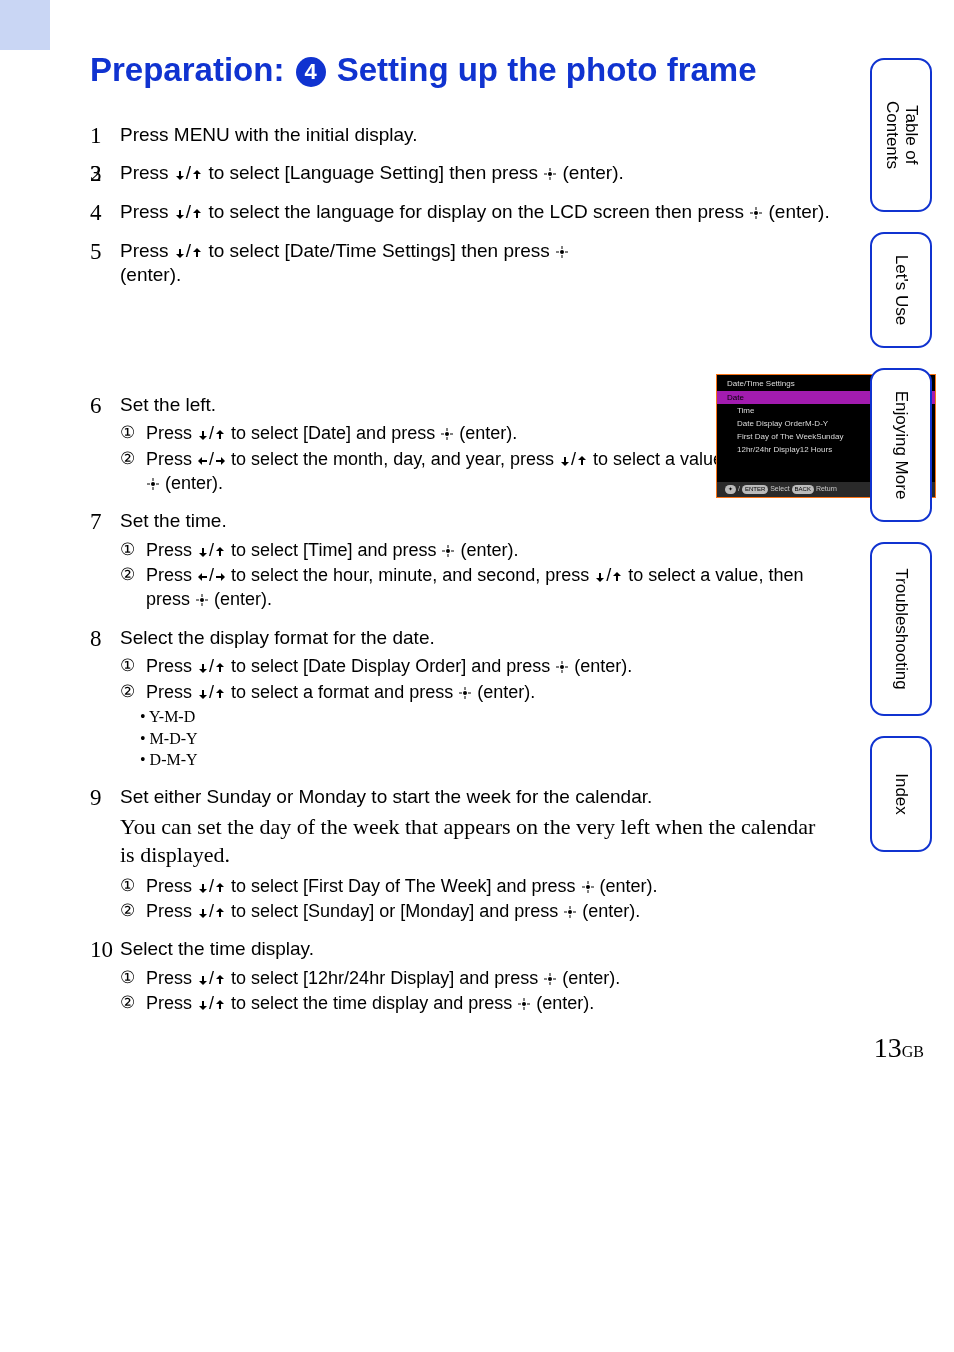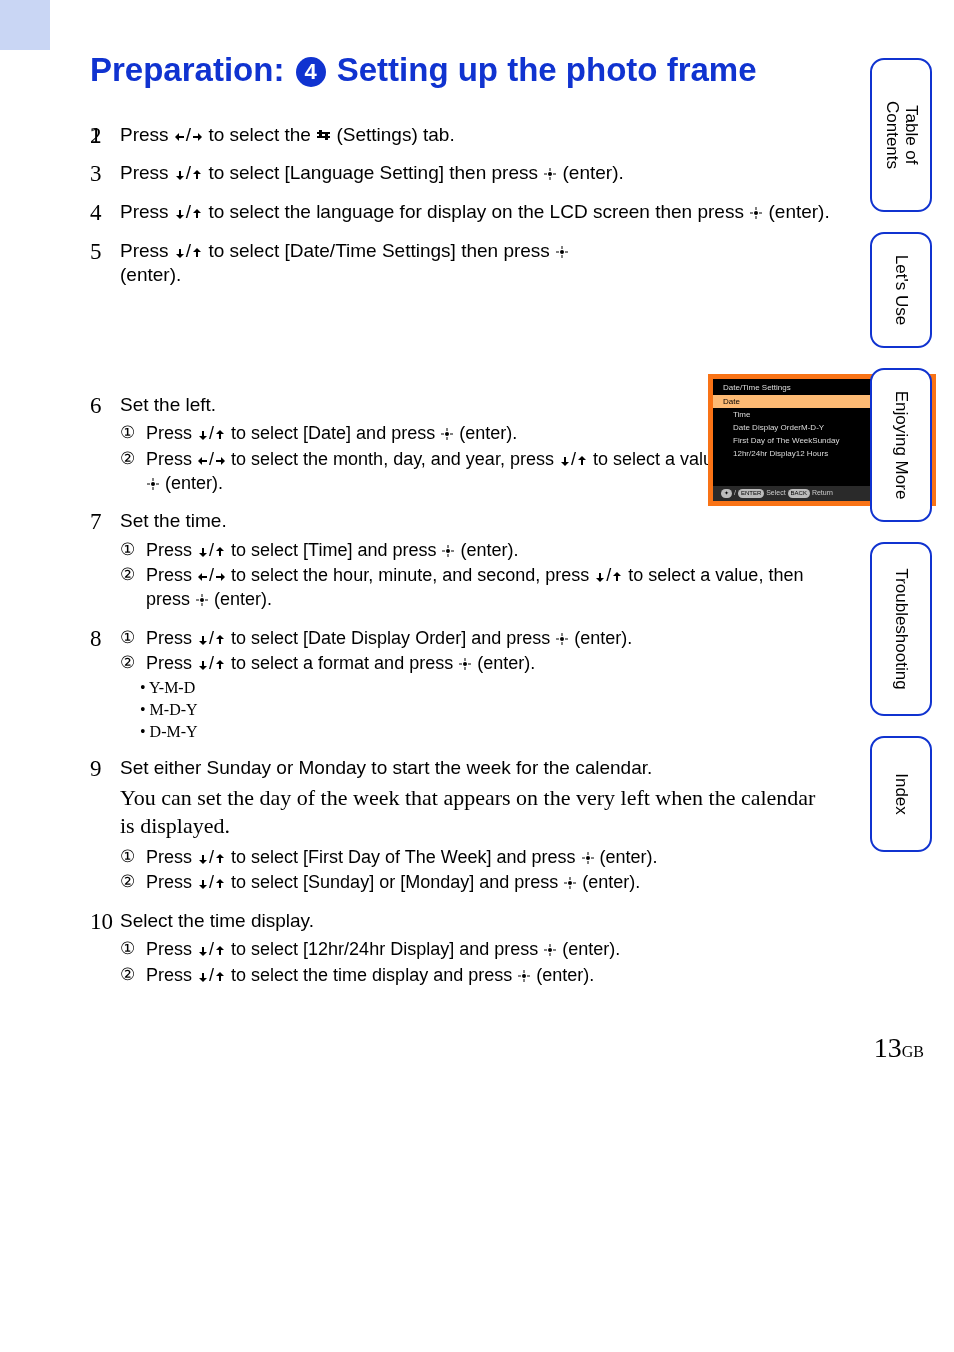--- a/index.html
+++ b/index.html
@@ -13,23 +13,23 @@
   ol.steps>li .num{position:absolute;left:0;top:-2px;font-family:"Times New Roman",serif;font-size:23px;width:28px;text-align:left;}
   .sub{margin-top:4px;}
   .subitem{position:relative;padding:0 0 0 26px;font-size:18px;line-height:1.35;margin:1px 0;}
   .subitem .circ{position:absolute;left:0;top:1px;font-size:17px;}
   .note{font-family:"Times New Roman",serif;font-size:22px;line-height:1.3;margin:3px 0 4px 0;}
   ul.bul{list-style:none;padding:0 0 0 20px;margin:2px 0;}
   ul.bul>li{font-family:"Times New Roman",serif;font-size:16px;line-height:1.35;}
   ul.bul>li:before{content:"• ";}
   .icon{display:inline-block;vertical-align:-2px;}
   
-  .shot{position:absolute;right:18px;top:374px;width:218px;background:#000;font-size:8px;color:#dcdcdc;border:5px solid #f97316;}
+  .shot{position:absolute;right:18px;top:374px;width:218px;background:#000;font-size:8px;color:#dcdcdc;border:1px solid #f97316;}
   .shot .hdr{padding:4px 10px 3px;color:#ddd;}
-  .shot .sel{background:#fdba74;color:#000;padding:2px 10px;}
+  .shot .sel{background:#a21caf;color:#000;padding:2px 10px;}
   .shot .row{display:flex;justify-content:flex-start;padding:2px 20px;}
   .shot .foot{background:#2a2a2a;color:#ccc;font-size:7px;padding:3px 8px;margin-top:26px;}
   .pill{display:inline-block;background:#bbb;color:#000;border-radius:6px;padding:0 3px;font-size:6px;line-height:9px;}
   
   .tabs{position:absolute;right:22px;top:58px;width:62px;}
   .tab{border:2.5px solid #1033d0;border-radius:14px;height:150px;margin-bottom:20px;position:relative;background:#fff;}
   .tab.short{height:112px;}
   .tab .lbl{position:absolute;left:50%;top:50%;transform:translate(-50%,-50%);writing-mode:vertical-rl;font-size:17px;white-space:nowrap;letter-spacing:0;line-height:1.1;text-align:center;}
   .pagefoot{position:absolute;right:30px;bottom:40px;font-family:"Times New Roman",serif;font-size:16px;}
   .pagefoot .pn{font-size:28px;}
@@ -43,40 +43,25 @@
     <h1 class="title">
       <span>Preparation: </span>
       <span class="badge">4</span>
       <span> Setting up the photo frame</span>
     </h1>
 
     <ol class="steps">
 
       <li>
         <span class="num">1</span>
+        <span>Press MENU with the initial display.</span>
       </li>
 
       <li>
         <span class="num">2</span>
-        <span>
-          <span>Press </span>
-          <svg class="icon" width="12" height="12" viewBox="0 0 12 12">
-              <path d="M10 5H5V2L1 6l4 4V7h5z"></path>
-            </svg><span>/</span><svg class="icon" width="12" height="12" viewBox="0 0 12 12">
-              <path d="M2 5h5V2l4 4-4 4V7H2z"></path>
-            </svg>
-          <span> to select the </span>
-          <svg class="icon" width="15" height="13" viewBox="0 0 15 13">
-              <rect x="1" y="2" width="13" height="2"></rect>
-              <rect x="1" y="6" width="13" height="2"></rect>
-              <rect x="3" y="0" width="3" height="6"></rect>
-              <rect x="9" y="4" width="3" height="6"></rect>
-            </svg>
-          <span> (Settings) tab.</span>
-        </span>
       </li>
 
       <li>
         <span class="num">3</span>
         <span>
           <span>Press </span>
           <svg class="icon" width="12" height="12" viewBox="0 0 12 12">
               <path d="M5 2v5H2l4 4 4-4H7V2z"></path>
             </svg><span>/</span><svg class="icon" width="12" height="12" viewBox="0 0 12 12">
               <path d="M5 10V5H2l4-4 4 4H7v5z"></path>
@@ -207,20 +192,21 @@
                 <circle cx="7" cy="7" r="2"></circle>
                 <path d="M7 1v3M7 10v3M1 7h3M10 7h3" stroke="#000" stroke-width="1"></path>
               </svg>
             <span> (enter).</span>
           </div>
         </div>
       </li>
 
       <li>
         <span class="num">8</span>
+        <span>Select the display format for the date.</span>
         <div class="sub">
           <div class="subitem">
             <span class="circ">①</span>
             <span>Press </span>
             <svg class="icon" width="12" height="12">
                 <path d="M5 2v5H2l4 4 4-4H7V2z"></path>
               </svg><span>/</span><svg class="icon" width="12" height="12">
                 <path d="M5 10V5H2l4-4 4 4H7v5z"></path>
               </svg>
             <span> to select [Date Display Order] and press </span>

